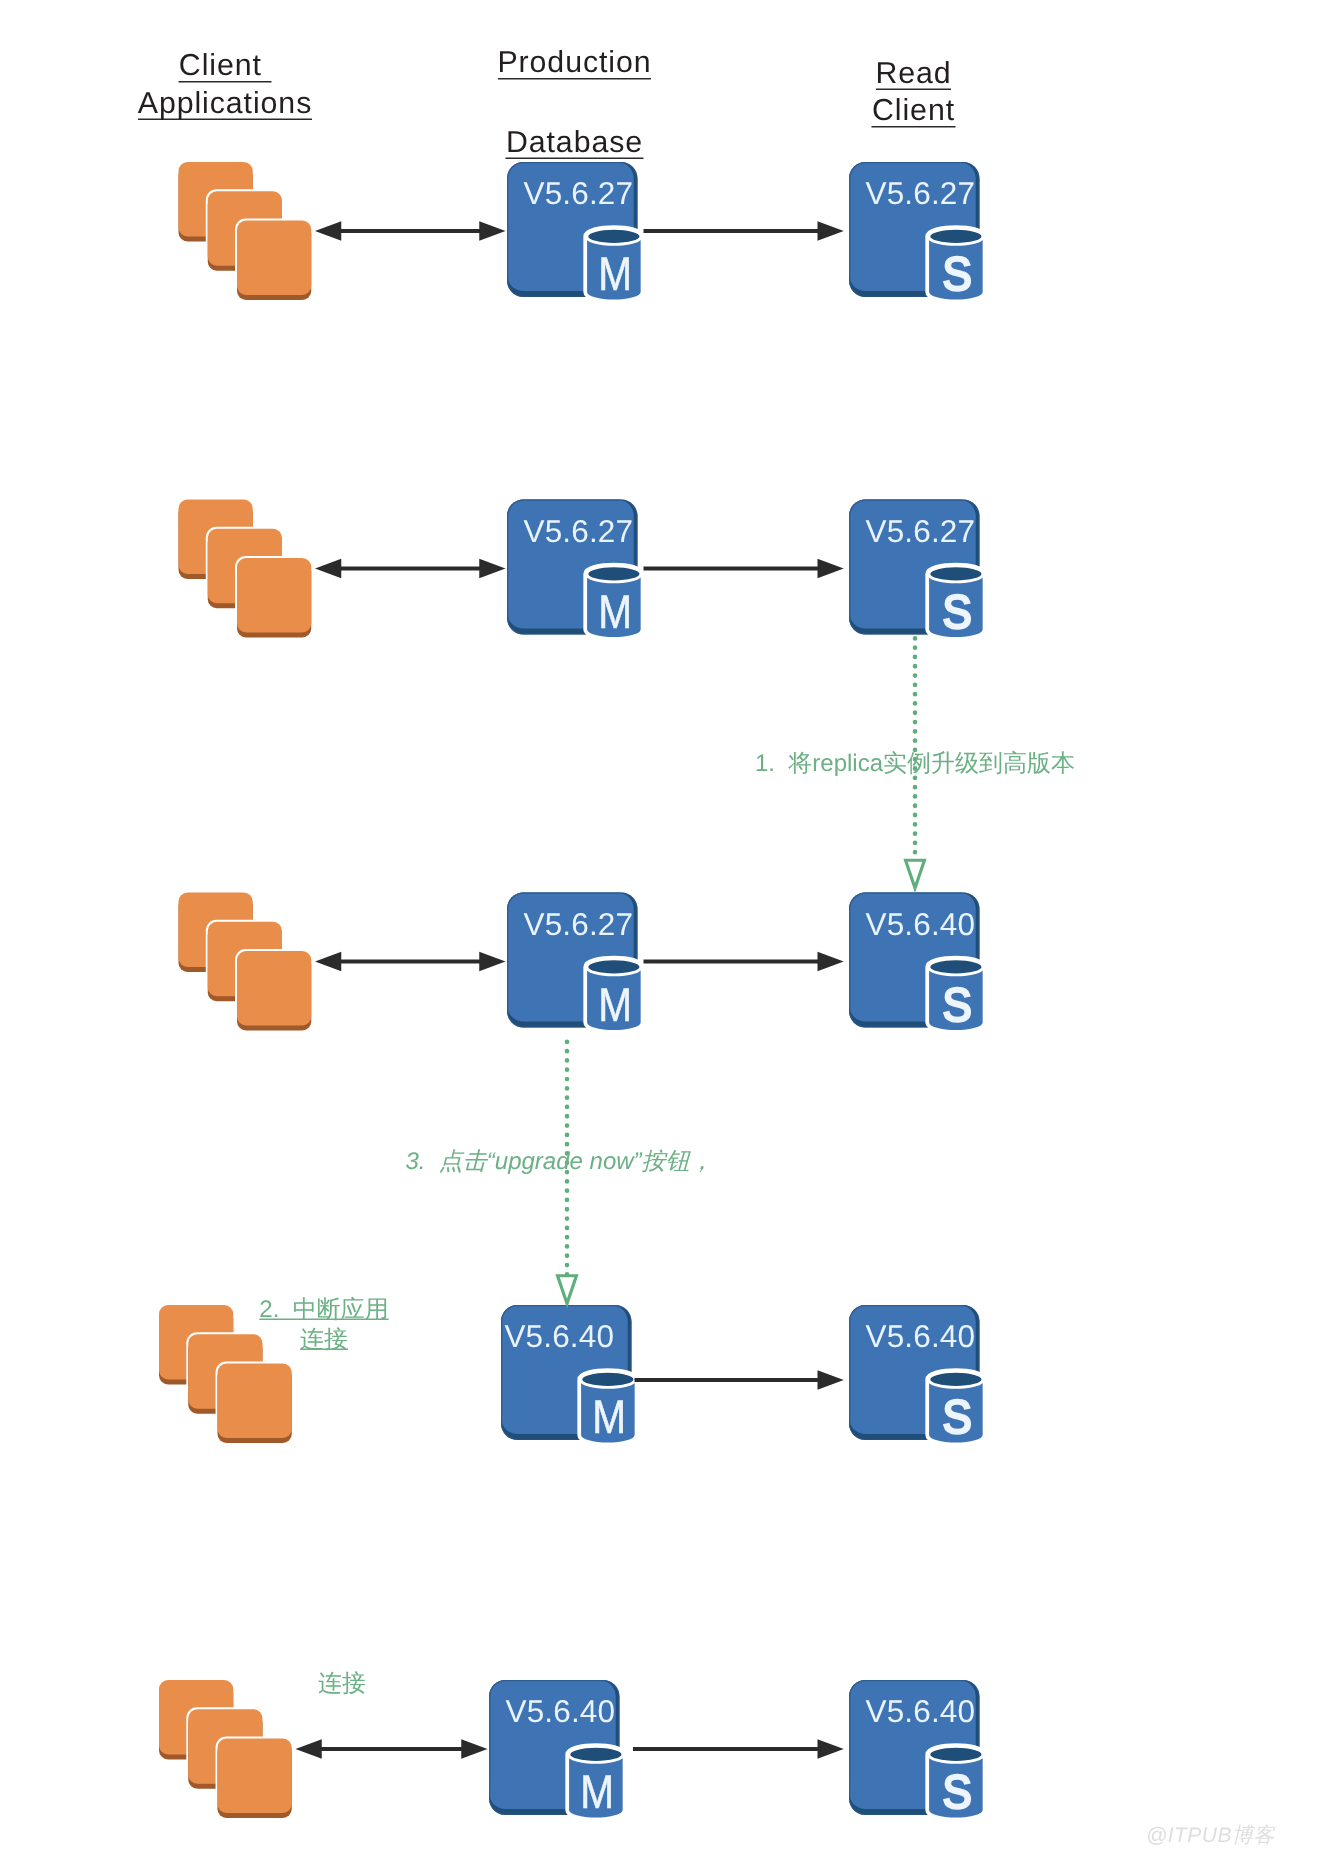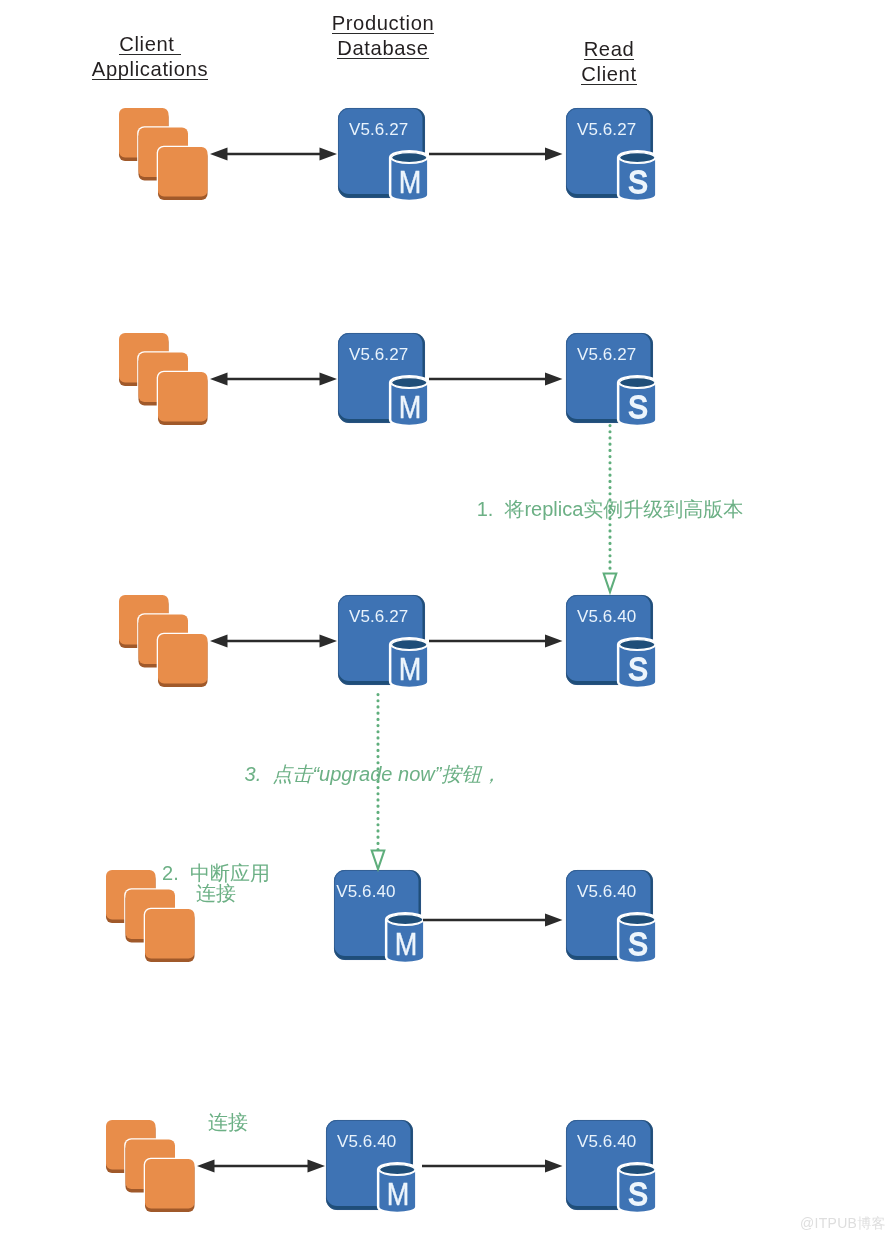--- a/index.html
+++ b/index.html
@@ -5,37 +5,37 @@
 <style>
   html,body{margin:0;padding:0;background:#ffffff;}
   body{width:890px;height:1239px;position:relative;overflow:hidden;
        font-family:"Liberation Sans",sans-serif;-webkit-font-smoothing:antialiased;}
   #stage{position:absolute;left:0;top:0;width:890px;height:1239px;}
 
   .col-title{position:absolute;color:#231f20;font-size:20.2px;letter-spacing:0.62px;
              display:flex;flex-direction:column;align-items:center;}
   .col-title .ln{display:block;height:24.8px;line-height:0;white-space:pre;}
   .col-title .ln span{display:inline-block;border-bottom:1.5px solid #2a2a2a;line-height:17.8px;}
-  .ver{position:absolute;color:#e9f3fc;font-size:17px;line-height:16px;
+  .ver{position:absolute;color:#e9f3fc;font-size:21px;line-height:16px;
        white-space:nowrap;letter-spacing:0.1px;}
-  .stepnote{position:absolute;color:#6cb085;font-size:20px;line-height:19.5px;
+  .stepnote{position:absolute;color:#6cb085;font-size:16px;line-height:19.5px;
             white-space:pre;text-align:center;}
   .wm{position:absolute;color:#dedede;font-size:14px;white-space:nowrap;letter-spacing:0.3px;}
   svg{display:block;overflow:visible;position:absolute;}
 </style>
 </head>
 <body>
 
 <div id="stage">
 
   <div class="col-title" style="left:60px;top:36px;width:180px;">
     <span class="ln"><span>Client </span></span>
     <span class="ln"><span>Applications</span></span>
   </div>
-  <div class="col-title" style="left:293px;top:15px;width:180px;">
+  <div class="col-title" style="left:293px;top:34px;width:180px;gap:28px;">
     <span class="ln"><span>Production</span></span>
     <span class="ln"><span>Database</span></span>
   </div>
   <div class="col-title" style="left:519px;top:41px;width:180px;">
     <span class="ln"><span>Read</span></span>
     <span class="ln"><span>Client</span></span>
   </div>
 
   <div id="layer">
       <svg width="92.5" height="96" viewBox="0 0 92.5 96" style="left:117px;top:106px;">
@@ -301,22 +301,22 @@
       </svg>
       <svg width="160.5" height="30" viewBox="0 0 160.5 30" style="left:412px;top:1151px;">
         <line x1="10" y1="15" x2="135" y2="15" stroke="#2b2b2b" stroke-width="2.7"></line>
         <path d="M 150.5 15 L 133 8.5 L 133 21.5 Z" fill="#2b2b2b"></path>
       </svg>
       <svg width="24" height="169" viewBox="0 0 24 169" style="left:598px;top:424px;">
         <line x1="12" y1="1.5" x2="12" y2="149.5" stroke="#5fae7c" stroke-width="3.1" stroke-linecap="round" stroke-dasharray="0.1 6.1"></line>
         <path d="M 5.7 149.5 L 18.3 149.5 L 12 168 Z" fill="none" stroke="#5fae7c" stroke-width="2.1" stroke-linejoin="miter"></path>
       </svg>
       <div class="stepnote" style="left: 410px; width: 400px; top: 500px; text-align: center;"><div>1.  将replica实例升级到高版本</div></div>
-      <div class="stepnote" style="left: 16px; width: 400px; top: 864px; text-align: center;"><div>2.  中断应用</div><div>连接</div></div>
+      <div class="stepnote" style="left: 16px; width: 400px; top: 864px; text-align: center; text-decoration: underline;"><div>2.  中断应用</div><div>连接</div></div>
       <svg width="24" height="177" viewBox="0 0 24 177" style="left:366px;top:693px;">
         <line x1="12" y1="1.5" x2="12" y2="157.5" stroke="#5fae7c" stroke-width="3.1" stroke-linecap="round" stroke-dasharray="0.1 6.1"></line>
         <path d="M 5.7 157.5 L 18.3 157.5 L 12 176 Z" fill="none" stroke="#5fae7c" stroke-width="2.1" stroke-linejoin="miter"></path>
       </svg>
       <div class="stepnote" style="left: 173px; width: 400px; top: 765px; text-align: center; font-style: italic;"><div>3.  点击“upgrade now”按钮，</div></div>
       <div class="stepnote" style="left: 28px; width: 400px; top: 1113px; text-align: center;"><div>连接</div></div>
-      <div class="wm" style="left: 800px; top: 1215px;">@ITPUB博客</div>
+      <div class="wm" style="left: 764px; top: 1215px; font-style: italic;">@ITPUB博客</div>
     </div>
 </div>
 
 </body></html>

